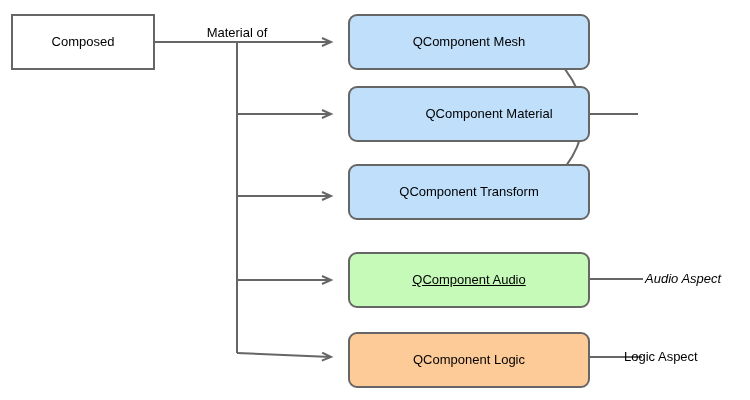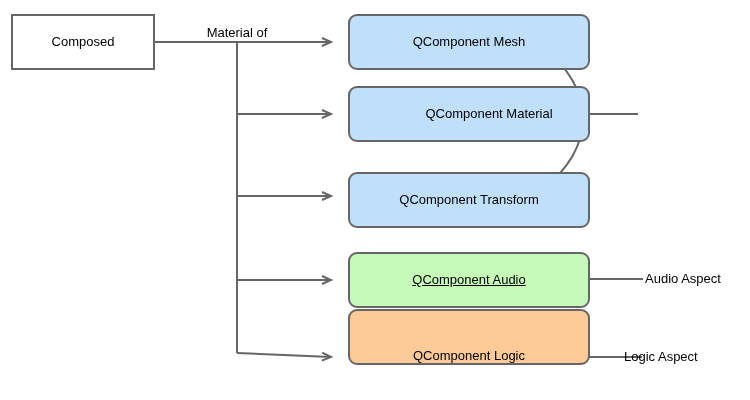--- a/index.html
+++ b/index.html
@@ -30,33 +30,33 @@
     border-radius: 0;
   }
   .component {
     left: 332px;
     width: 242px; height: 56px;
     border-radius: 9px;
     margin-left: 16px;
   }
   .comp-mesh      { top: 14px; }
   .comp-material  { top: 86px; padding-left: 40px; }
-  .comp-transform { top: 172px; }
+  .comp-transform { top: 164px; }
   .comp-audio     { top: 252px; }
-  .comp-logic     { top: 309px; align-items: flex-end; }
+  .comp-logic     { top: 332px; }
   .float-label {
     position: absolute;
     font-size: 13px;
     color: #000000;
     line-height: 14px;
     white-space: nowrap;
   }
   .lbl-composed { left: 197px; top: 26px; width: 80px; text-align: center; }
   .lbl-renderer { left: 639px; top: 108px; }
-  .lbl-audio    { left: 645px; top: 272px; }
+  .lbl-audio    { left: 645px; top: 272px; font-style: italic; }
   .lbl-logic    { left: 624px; top: 350px; }
   #connectors {
     position: absolute;
     left: 0; top: 0;
     width: 750px; height: 400px;
     pointer-events: none;
   }
   #connectors line, #connectors path {
     stroke: #666666;
     stroke-width: 2;

